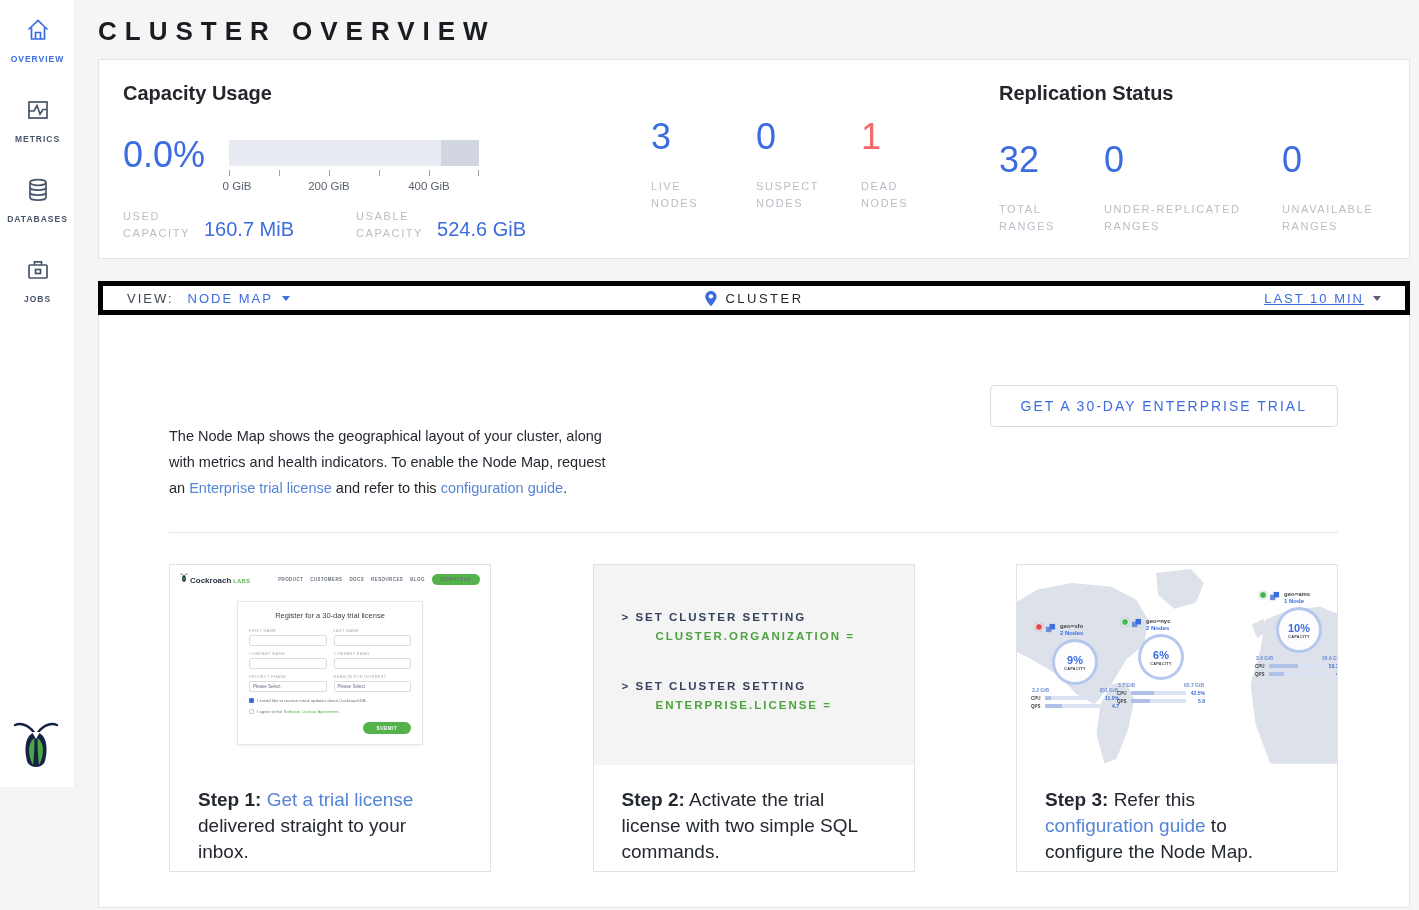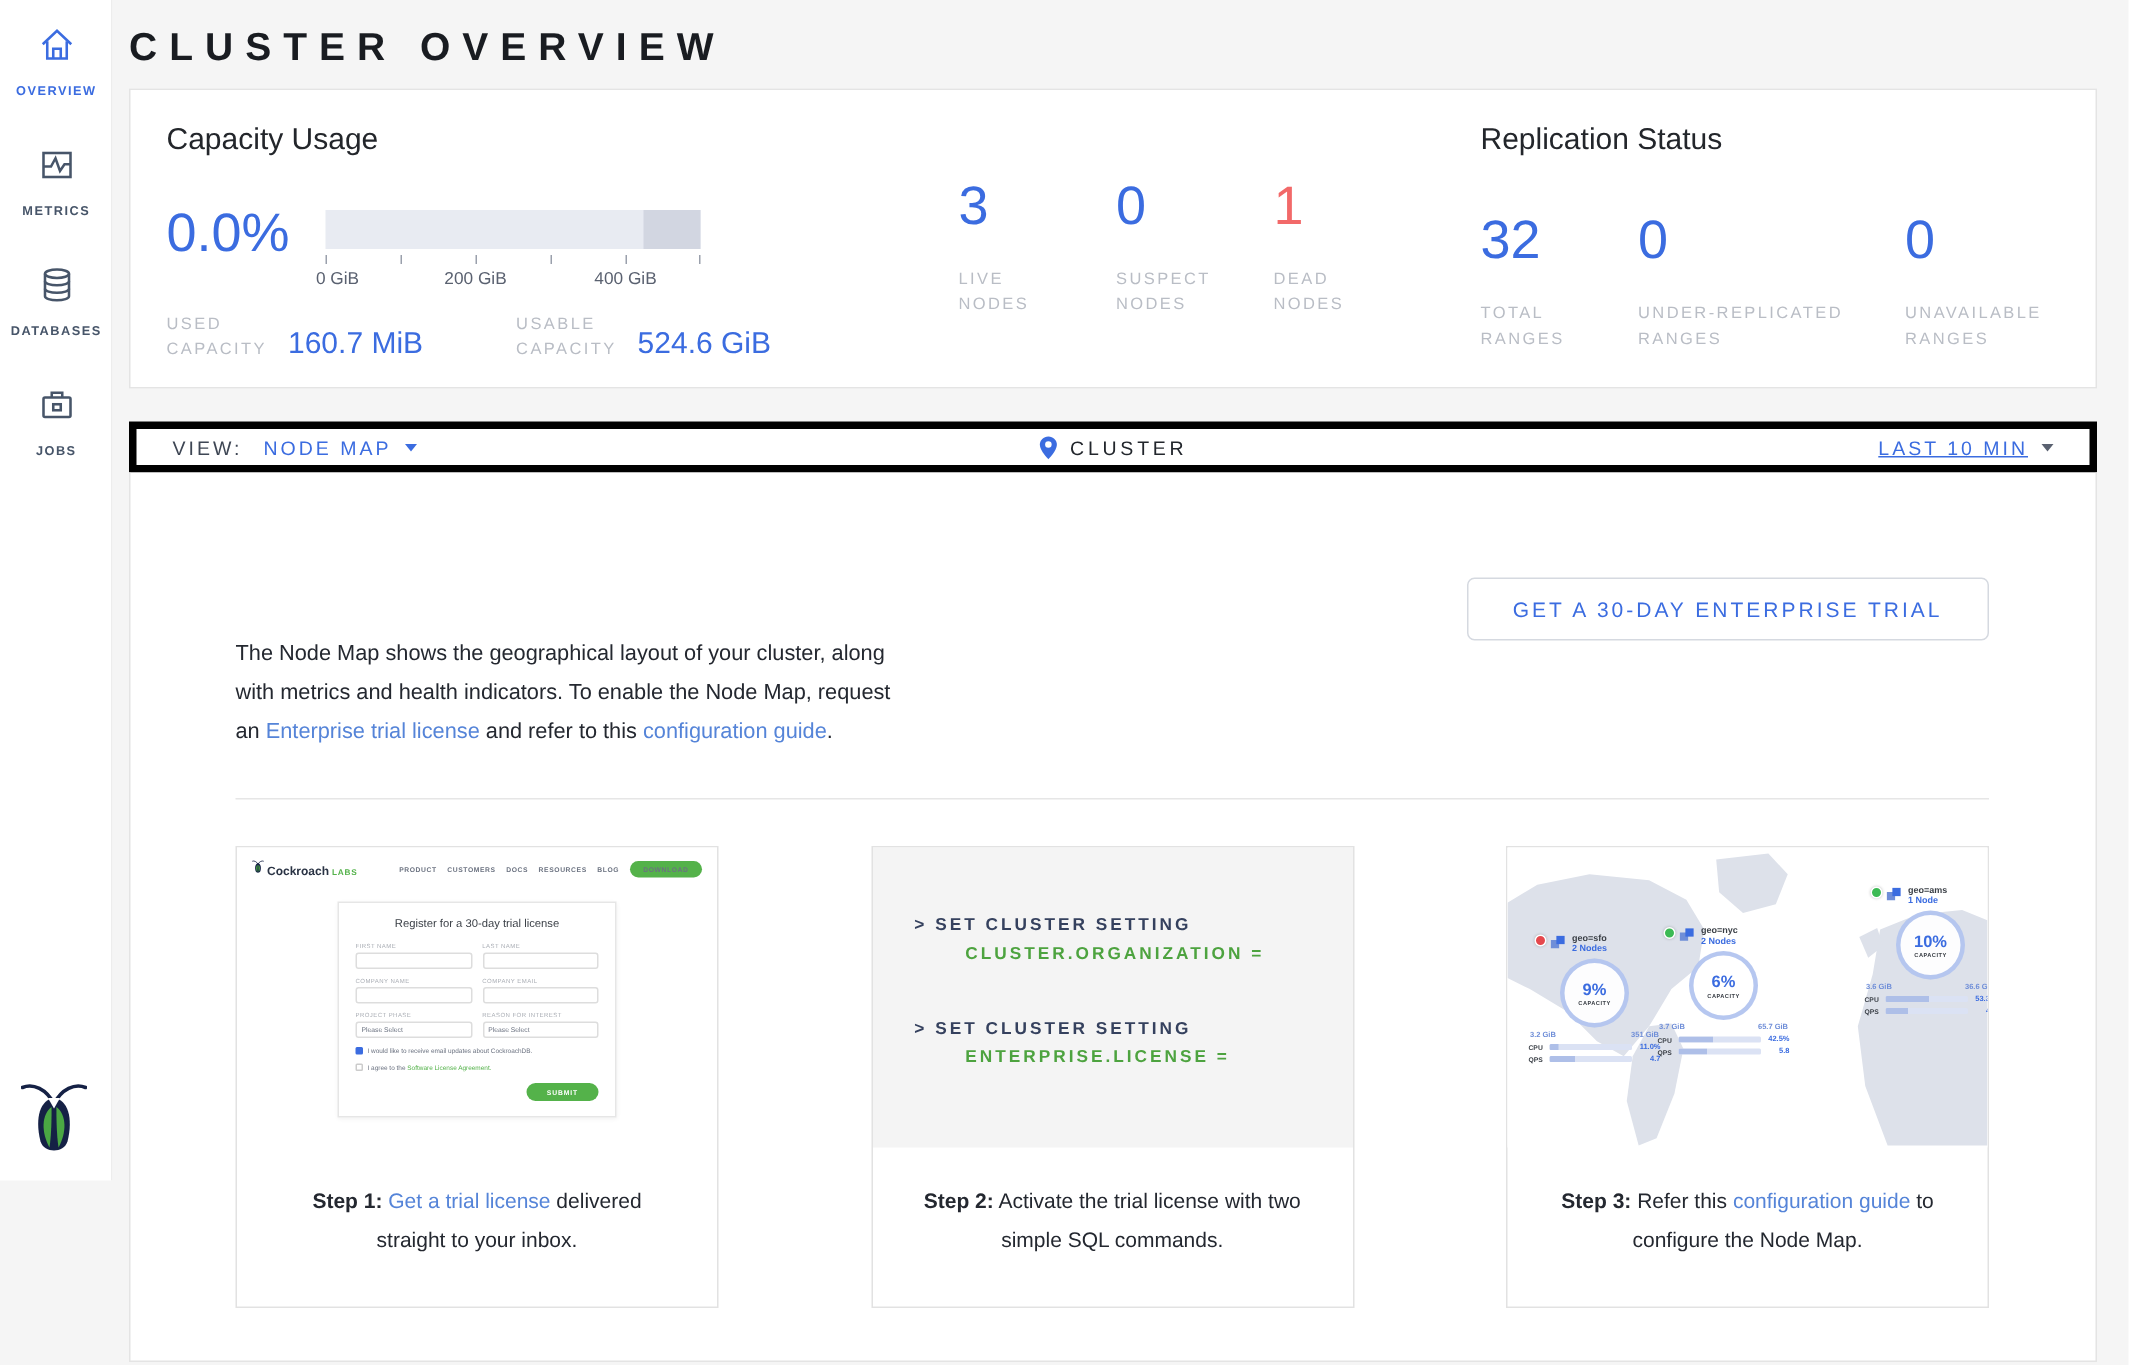--- a/index.html
+++ b/index.html
@@ -23,32 +23,32 @@
   }
   .side-item .lbl {
     font-size:8.5px; letter-spacing:1px; font-weight:bold; color:#475569;
   }
   .side-item svg { stroke:#475569; }
   .side-item.active .lbl { color:#3b6ce0; }
   .side-item.active svg { stroke:#3b6ce0; }
   .side-logo { position:absolute; bottom:14px; left:14px; width:44px; height:54px; }
 
   
-  .main { position:absolute; left:63px; top:0; width:1344px; height:764px; padding:0 9px 0 23px; }
+  .main { position:absolute; left:75px; top:0; width:1344px; height:764px; padding:0 9px 0 23px; }
   h1.page-title {
     margin:16px 0 12px 0; font-size:26px; font-weight:600;
     letter-spacing:8px; color:#191c21;
   }
 
   
   .summary-card {
     position:relative; background:#fff; border:1px solid #e4e4e4;
     height:200px; width:1312px;
   }
-  .section-title { font-size:20px; font-weight:400; color:#23262b; }
+  .section-title { font-size:20px; font-weight:700; color:#23262b; }
   .sec { position:absolute; top:22px; }
   .sec-capacity { left:24px; width:510px; height:160px; }
   .sec-nodes { left:552px; }
   .sec-repl { left:900px; }
 
   .cap-percent {
     position:absolute; top:52px; left:0;
     font-size:36px; color:#3b6ce0; font-weight:500;
   }
   .cap-bar-wrap { position:absolute; left:106px; top:58px; width:250px; }
@@ -113,21 +113,21 @@
 
   .cards-row {
     position:absolute; left:70px; right:71px; top:249px;
     display:flex; justify-content:space-between;
   }
   .step-card {
     width:322px; height:308px; background:#fff; border:1px solid #e2e2e2;
     display:flex; flex-direction:column;
   }
   .card-img { height:200px; position:relative; overflow:hidden; flex:none; }
-  .card-caption { padding:22px 28px 0 28px; font-size:14px; line-height:26px; color:#242830;text-align:center; }
+  .card-caption { padding:22px 28px 0 28px; font-size:19px; line-height:26px; color:#242830; }
   .card-caption b { font-weight:bold; }
 
   
   .mini-site { background:#fff; padding:8px 10px; }
   .mini-header { display:flex; align-items:center; justify-content:space-between; }
   .mini-logo { display:flex; align-items:baseline; gap:2px; }
   .mini-logo .bug { width:8px; height:10px; }
   .mini-logo .nm { font-size:8px; font-weight:bold; color:#2a3344; }
   .mini-logo .sfx { font-size:5.5px; color:#54b24a; font-weight:bold; letter-spacing:.5px; }
   .mini-nav { display:flex; align-items:center; gap:7px; }

